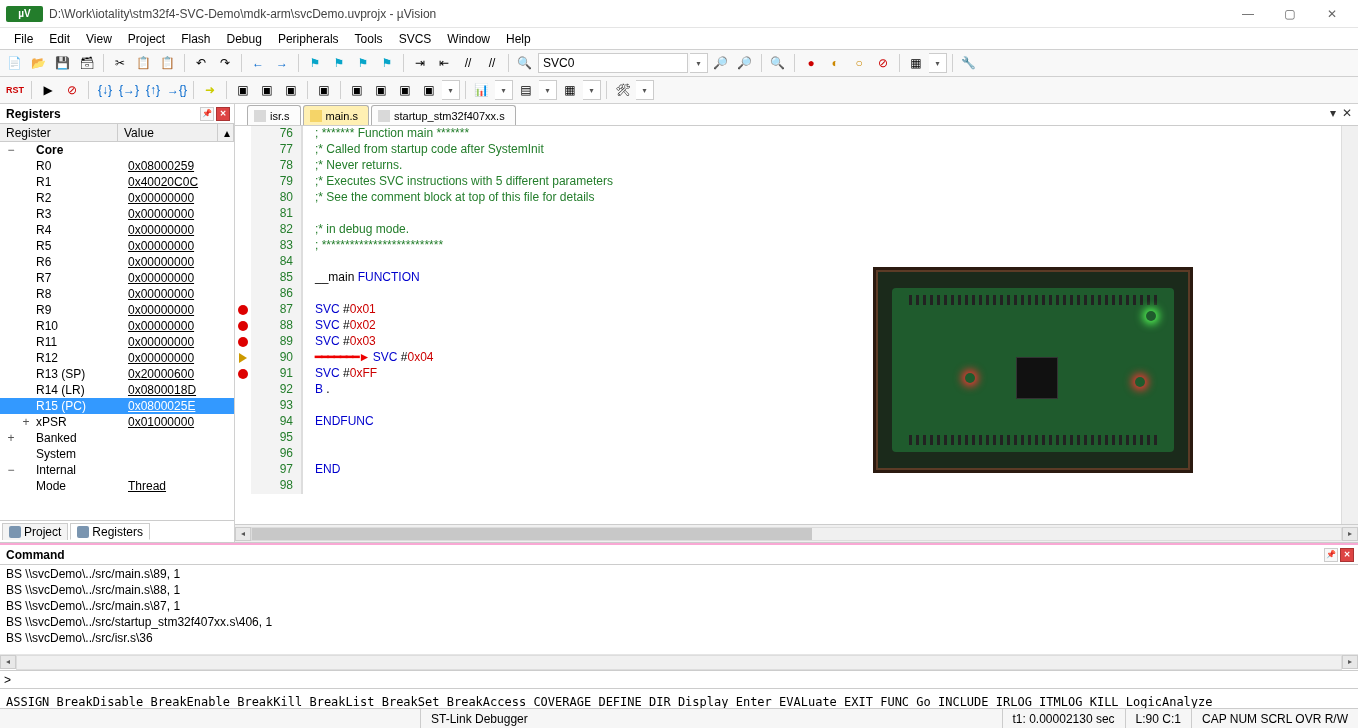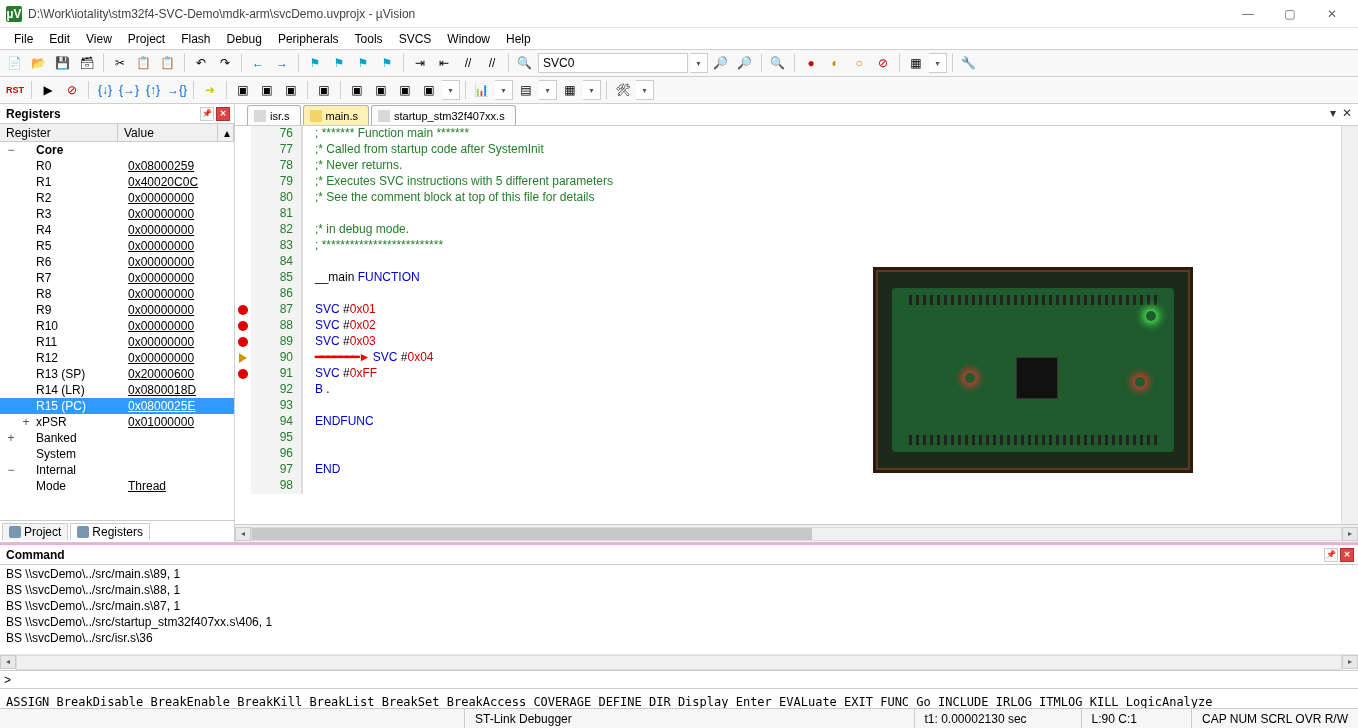--- a/index.html
+++ b/index.html
@@ -1,18 +1,18 @@
 <!DOCTYPE html>
 <html><head>
 <meta charset="utf-8">
 <style>
 * { margin: 0; padding: 0; box-sizing: border-box; font-family: "Segoe UI", Tahoma, sans-serif; font-size: 12px; }
 body { background: #fff; width: 1358px; height: 728px; overflow: hidden; display: flex; flex-direction: column; }
 .titlebar { height: 28px; background: #fff; display: flex; align-items: center; padding: 0 6px; border-bottom: 1px solid #e5e5e5; }
-.titlebar .icon { width: 16px; height: 16px; background: #237d2b; margin-right: 6px; border-radius: 2px; display:flex; align-items:center; justify-content:center; color:#fff; font-size:12px; font-weight:bold;}
+.titlebar .icon { width: 37px; height: 16px; background: #237d2b; margin-right: 6px; border-radius: 2px; display:flex; align-items:center; justify-content:center; color:#fff; font-size:10px; font-weight:bold;}
 .titlebar .title { flex: 1; color: #444; }
 .titlebar .winbtn { width: 40px; height: 24px; text-align: center; line-height: 24px; color: #666; margin-left: 2px; }
 .menubar { height: 22px; background: #fff; display: flex; align-items: center; padding: 0 6px; border-bottom: 1px solid #d0d0d0; }
 .menubar span { padding: 2px 8px; }
 .toolbar { height: 27px; background: #f8f8f8; border-bottom: 1px solid #d0d0d0; display: flex; align-items: center; padding: 0 4px; gap: 2px; }
 .tbtn { width: 22px; height: 22px; display: flex; align-items: center; justify-content: center; border: 1px solid transparent; border-radius: 2px; }
 .tsep { width: 1px; height: 18px; background: #d0d0d0; margin: 0 3px; }
 .tinput { height: 20px; border: 1px solid #ccc; padding: 0 4px; background: #fff; }
 .tdrop { width: 18px; height: 20px; border: 1px solid #ccc; border-left: none; background: #fff; display:flex; align-items:center; justify-content:center; color:#555; font-size:8px;}
 .middlerow { flex: 1; display: flex; min-height: 0; border-bottom: 1px solid #ccc; }
@@ -70,21 +70,21 @@
 .pinrow.t{top:4%;} .pinrow.b{bottom:4%;}
 
 .cmdpanel { height: 165px; display: flex; flex-direction: column; border-top: 2px solid #f9a8d4; }
 .cmdbody { flex: 1; font-family: Consolas, monospace; padding: 2px 6px; background: #fff; overflow:hidden;}
 .cmdbody div { height: 16px; }
 .cmdscroll { height:16px; border-top:1px solid #e5e5e5; display:flex;}
 .cmdscroll .sbtn{width:16px;height:14px;background:#e8e8e8;border:1px solid #ccc;font-size:8px;text-align:center;line-height:12px;color:#555;}
 .cmdscroll .trk{flex:1;background:#f0f0f0;border:1px solid #ddd;}
 .cmdinput { height: 18px; border-top: 1px solid #ccc; display: flex; align-items: center; padding: 0 4px; font-family: Consolas, monospace; }
 .hints { height: 20px; border-top: 1px solid #ccc; padding: 6px 6px; font-family: Consolas, monospace; white-space:nowrap; overflow:hidden;}
-.statusbar { height: 20px; border-top: 1px solid #ccc; background: #f6f6f6; display: flex; align-items: center; font-size: 11px; gap: 44px; }
+.statusbar { height: 20px; border-top: 1px solid #ccc; background: #f6f6f6; display: flex; align-items: center; font-size: 11px; }
 .statusbar .cell { border-left: 1px solid #ccc; padding: 0 10px; height:100%; display:flex; align-items:center;}
 .statusbar .spacer{flex:1;}
 .vscroll { width:17px; background:#f0f0f0; border-left:1px solid #ddd;}
 .arrow-red { color:#e00; font-size:12px; font-weight:bold; letter-spacing:-1px;}
 </style>
 </head>
 <body>
 
 <div class="titlebar">
   <div class="icon">µV</div>

